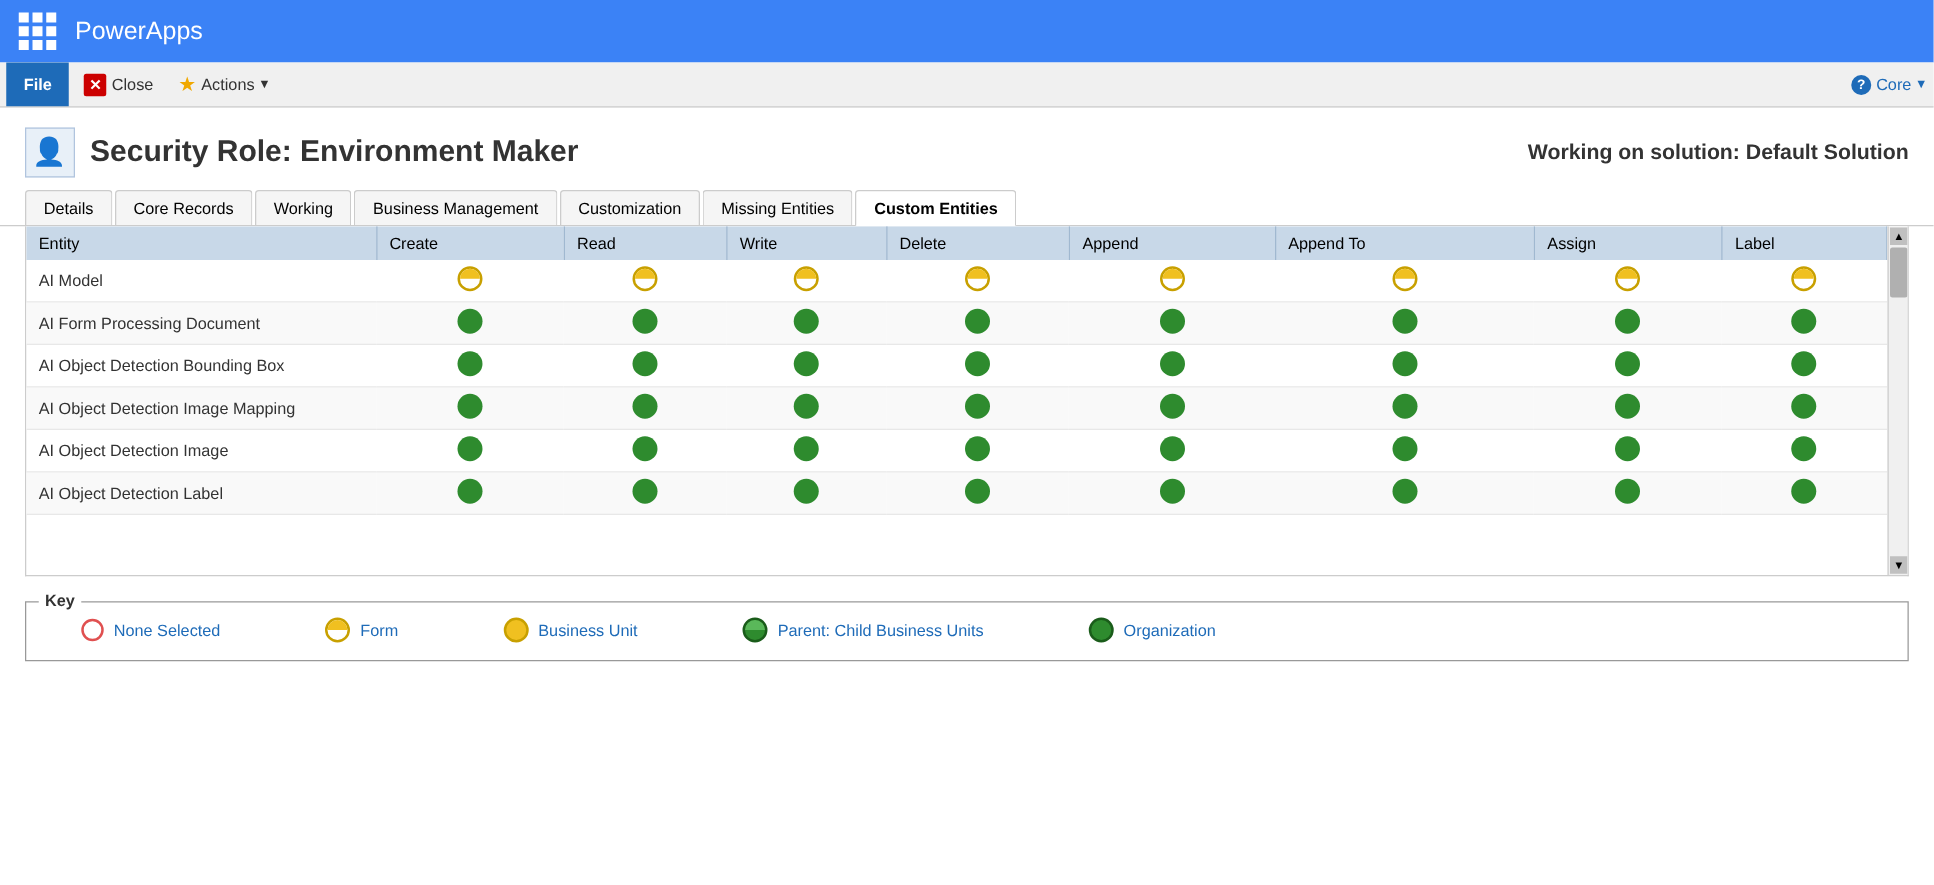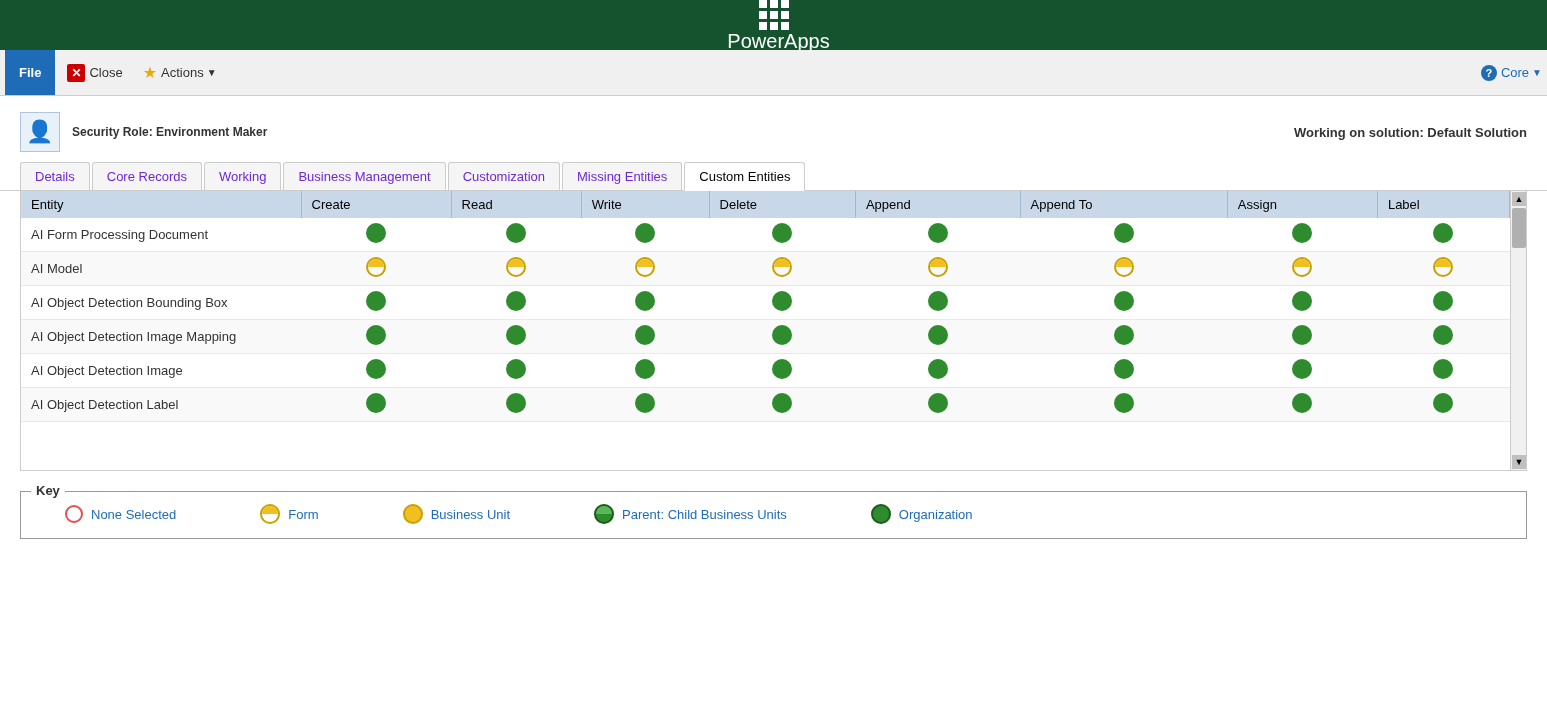--- a/index.html
+++ b/index.html
@@ -1,47 +1,47 @@
 <!DOCTYPE html>
 <html><head>
   <meta charset="utf-8">
   <style>
     * { box-sizing: border-box; margin: 0; padding: 0; }
     body { font-family: 'Segoe UI', Arial, sans-serif; font-size: 13px; background: #fff; width: 1547px; min-height: 708px; overflow: hidden; }
 
     
-    .top-bar { display: flex; align-items: center; background: #14532d; height: 50px; padding: 0 10px; flex-direction: column; }
+    .top-bar { display: flex; align-items: center; background: #3b82f6; height: 50px; padding: 0 10px; }
     .waffle-icon { width: 40px; height: 40px; display: flex; align-items: center; justify-content: center; cursor: pointer; }
     .waffle-grid { display: grid; grid-template-columns: repeat(3,8px); gap: 3px; }
     .waffle-dot { width: 8px; height: 8px; background: #fff; }
     .app-title { color: #fff; font-size: 20px; font-weight: 300; margin-left: 10px; }
 
     
-    .toolbar { display: flex; align-items: center; background: #f0f0f0; border-bottom: 1px solid #ccc; height: 46px; padding: 0 5px; }
+    .toolbar { display: flex; align-items: center; background: #f0f0f0; border-bottom: 1px solid #ccc; height: 36px; padding: 0 5px; }
     .file-btn { background: #1e6bb8; color: #fff; font-size: 13px; font-weight: bold; padding: 4px 14px; border: none; cursor: pointer; height: 100%; display: flex; align-items: center; }
     .toolbar-btn { display: flex; align-items: center; background: none; border: none; cursor: pointer; padding: 4px 8px; font-size: 13px; color: #333; margin-left: 4px; }
     .close-icon-box { width: 18px; height: 18px; background: #c00; border-radius: 2px; display: flex; align-items: center; justify-content: center; margin-right: 4px; }
     .close-icon-box span { color: #fff; font-size: 12px; font-weight: bold; }
     .actions-star { font-size: 16px; color: #f0a800; margin-right: 4px; }
     .chevron { font-size: 10px; margin-left: 3px; }
     .help-area { margin-left: auto; display: flex; align-items: center; color: #1e6bb8; cursor: pointer; font-size: 13px; }
     .help-icon { width: 16px; height: 16px; background: #1e6bb8; border-radius: 50%; color: #fff; font-size: 11px; font-weight: bold; display: flex; align-items: center; justify-content: center; margin-right: 4px; }
 
     
     .page-header { display: flex; align-items: center; justify-content: space-between; padding: 16px 20px 10px 20px; }
     .page-header-left { display: flex; align-items: center; }
     .entity-icon { width: 40px; height: 40px; background: #e8f0f8; border: 1px solid #b0c4de; display: flex; align-items: center; justify-content: center; margin-right: 12px; font-size: 22px; }
-    .page-title { font-size: 12px; font-weight: bold; color: #333; }
-    .solution-text { font-size: 13px; font-weight: bold; color: #333; }
+    .page-title { font-size: 24px; font-weight: bold; color: #333; }
+    .solution-text { font-size: 17px; font-weight: bold; color: #333; }
 
     
     .tabs-container { padding: 0 20px; border-bottom: 1px solid #ccc; }
     .tabs { display: flex; align-items: flex-end; }
-    .tab { padding: 6px 14px; border: 1px solid #ccc; border-bottom: none; background: #f5f5f5; cursor: pointer; font-size: 13px; color: #6d28d9; margin-right: 2px; border-radius: 3px 3px 0 0; }
-    .tab.active { background: #fff; border-bottom: 1px solid #fff; margin-bottom: -1px; font-weight: normal; color: #000; }
+    .tab { padding: 6px 14px; border: 1px solid #ccc; border-bottom: none; background: #f5f5f5; cursor: pointer; font-size: 13px; color: #000000; margin-right: 2px; border-radius: 3px 3px 0 0; }
+    .tab.active { background: #fff; border-bottom: 1px solid #fff; margin-bottom: -1px; font-weight: bold; color: #000; }
 
     
     .table-area { margin: 0 20px; border: 1px solid #ccc; border-top: none; background: #fff; height: 280px; overflow: hidden; display: flex; }
     .table-scroll { flex: 1; overflow-y: auto; }
     .scrollbar-area { width: 16px; background: #f0f0f0; border-left: 1px solid #ccc; display: flex; flex-direction: column; }
     .scrollbar-thumb { width: 14px; height: 40px; background: #b0b0b0; margin: 1px; border-radius: 2px; }
 
     table { width: 100%; border-collapse: collapse; }
     thead tr { background: #c8d8e8; }
     thead th { text-align: left; padding: 6px 10px; font-weight: normal; font-size: 13px; border-right: 1px solid #a0b8d0; color: #000; }
@@ -129,40 +129,40 @@
           <th>Write</th>
           <th>Delete</th>
           <th>Append</th>
           <th>Append To</th>
           <th>Assign</th>
           <th>Label</th>
         </tr>
       </thead>
       <tbody id="table-body">
       <tr>
+      <td>AI Model</td>
+      <td class="center"><span style="position:relative;width:20px;height:20px;border-radius:50%;border:2px solid #c8a000;background:transparent;display:inline-block;overflow:hidden;"><span style="position:absolute;top:0;left:0;width:100%;height:50%;background:#f0c020;"></span></span></td>
+      <td class="center"><span style="position:relative;width:20px;height:20px;border-radius:50%;border:2px solid #c8a000;background:transparent;display:inline-block;overflow:hidden;"><span style="position:absolute;top:0;left:0;width:100%;height:50%;background:#f0c020;"></span></span></td>
+      <td class="center"><span style="position:relative;width:20px;height:20px;border-radius:50%;border:2px solid #c8a000;background:transparent;display:inline-block;overflow:hidden;"><span style="position:absolute;top:0;left:0;width:100%;height:50%;background:#f0c020;"></span></span></td>
+      <td class="center"><span style="position:relative;width:20px;height:20px;border-radius:50%;border:2px solid #c8a000;background:transparent;display:inline-block;overflow:hidden;"><span style="position:absolute;top:0;left:0;width:100%;height:50%;background:#f0c020;"></span></span></td>
+      <td class="center"><span style="position:relative;width:20px;height:20px;border-radius:50%;border:2px solid #c8a000;background:transparent;display:inline-block;overflow:hidden;"><span style="position:absolute;top:0;left:0;width:100%;height:50%;background:#f0c020;"></span></span></td>
+      <td class="center"><span style="position:relative;width:20px;height:20px;border-radius:50%;border:2px solid #c8a000;background:transparent;display:inline-block;overflow:hidden;"><span style="position:absolute;top:0;left:0;width:100%;height:50%;background:#f0c020;"></span></span></td>
+      <td class="center"><span style="position:relative;width:20px;height:20px;border-radius:50%;border:2px solid #c8a000;background:transparent;display:inline-block;overflow:hidden;"><span style="position:absolute;top:0;left:0;width:100%;height:50%;background:#f0c020;"></span></span></td>
+      <td class="center"><span style="position:relative;width:20px;height:20px;border-radius:50%;border:2px solid #c8a000;background:transparent;display:inline-block;overflow:hidden;"><span style="position:absolute;top:0;left:0;width:100%;height:50%;background:#f0c020;"></span></span></td>
+    </tr>
+          <tr>
       <td>AI Form Processing Document</td>
       <td class="center"><span style="width:20px;height:20px;border-radius:50%;background:#2e8b2e;display:inline-block;"></span></td>
       <td class="center"><span style="width:20px;height:20px;border-radius:50%;background:#2e8b2e;display:inline-block;"></span></td>
       <td class="center"><span style="width:20px;height:20px;border-radius:50%;background:#2e8b2e;display:inline-block;"></span></td>
       <td class="center"><span style="width:20px;height:20px;border-radius:50%;background:#2e8b2e;display:inline-block;"></span></td>
       <td class="center"><span style="width:20px;height:20px;border-radius:50%;background:#2e8b2e;display:inline-block;"></span></td>
       <td class="center"><span style="width:20px;height:20px;border-radius:50%;background:#2e8b2e;display:inline-block;"></span></td>
       <td class="center"><span style="width:20px;height:20px;border-radius:50%;background:#2e8b2e;display:inline-block;"></span></td>
       <td class="center"><span style="width:20px;height:20px;border-radius:50%;background:#2e8b2e;display:inline-block;"></span></td>
-    </tr>
-          <tr>
-      <td>AI Model</td>
-      <td class="center"><span style="position:relative;width:20px;height:20px;border-radius:50%;border:2px solid #c8a000;background:transparent;display:inline-block;overflow:hidden;"><span style="position:absolute;top:0;left:0;width:100%;height:50%;background:#f0c020;"></span></span></td>
-      <td class="center"><span style="position:relative;width:20px;height:20px;border-radius:50%;border:2px solid #c8a000;background:transparent;display:inline-block;overflow:hidden;"><span style="position:absolute;top:0;left:0;width:100%;height:50%;background:#f0c020;"></span></span></td>
-      <td class="center"><span style="position:relative;width:20px;height:20px;border-radius:50%;border:2px solid #c8a000;background:transparent;display:inline-block;overflow:hidden;"><span style="position:absolute;top:0;left:0;width:100%;height:50%;background:#f0c020;"></span></span></td>
-      <td class="center"><span style="position:relative;width:20px;height:20px;border-radius:50%;border:2px solid #c8a000;background:transparent;display:inline-block;overflow:hidden;"><span style="position:absolute;top:0;left:0;width:100%;height:50%;background:#f0c020;"></span></span></td>
-      <td class="center"><span style="position:relative;width:20px;height:20px;border-radius:50%;border:2px solid #c8a000;background:transparent;display:inline-block;overflow:hidden;"><span style="position:absolute;top:0;left:0;width:100%;height:50%;background:#f0c020;"></span></span></td>
-      <td class="center"><span style="position:relative;width:20px;height:20px;border-radius:50%;border:2px solid #c8a000;background:transparent;display:inline-block;overflow:hidden;"><span style="position:absolute;top:0;left:0;width:100%;height:50%;background:#f0c020;"></span></span></td>
-      <td class="center"><span style="position:relative;width:20px;height:20px;border-radius:50%;border:2px solid #c8a000;background:transparent;display:inline-block;overflow:hidden;"><span style="position:absolute;top:0;left:0;width:100%;height:50%;background:#f0c020;"></span></span></td>
-      <td class="center"><span style="position:relative;width:20px;height:20px;border-radius:50%;border:2px solid #c8a000;background:transparent;display:inline-block;overflow:hidden;"><span style="position:absolute;top:0;left:0;width:100%;height:50%;background:#f0c020;"></span></span></td>
     </tr>
           <tr>
       <td>AI Object Detection Bounding Box</td>
       <td class="center"><span style="width:20px;height:20px;border-radius:50%;background:#2e8b2e;display:inline-block;"></span></td>
       <td class="center"><span style="width:20px;height:20px;border-radius:50%;background:#2e8b2e;display:inline-block;"></span></td>
       <td class="center"><span style="width:20px;height:20px;border-radius:50%;background:#2e8b2e;display:inline-block;"></span></td>
       <td class="center"><span style="width:20px;height:20px;border-radius:50%;background:#2e8b2e;display:inline-block;"></span></td>
       <td class="center"><span style="width:20px;height:20px;border-radius:50%;background:#2e8b2e;display:inline-block;"></span></td>
       <td class="center"><span style="width:20px;height:20px;border-radius:50%;background:#2e8b2e;display:inline-block;"></span></td>
       <td class="center"><span style="width:20px;height:20px;border-radius:50%;background:#2e8b2e;display:inline-block;"></span></td>

